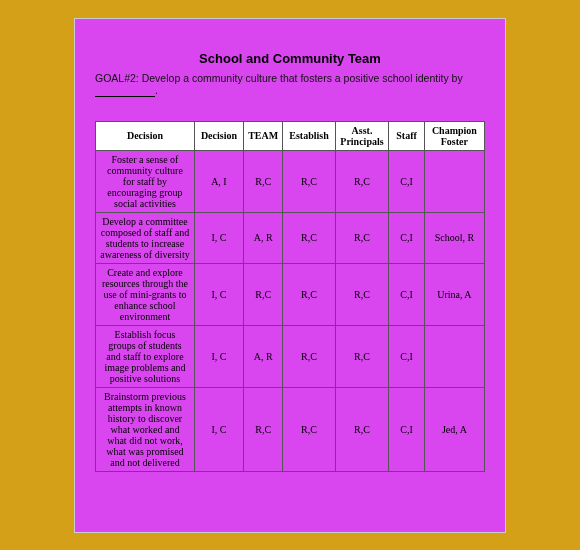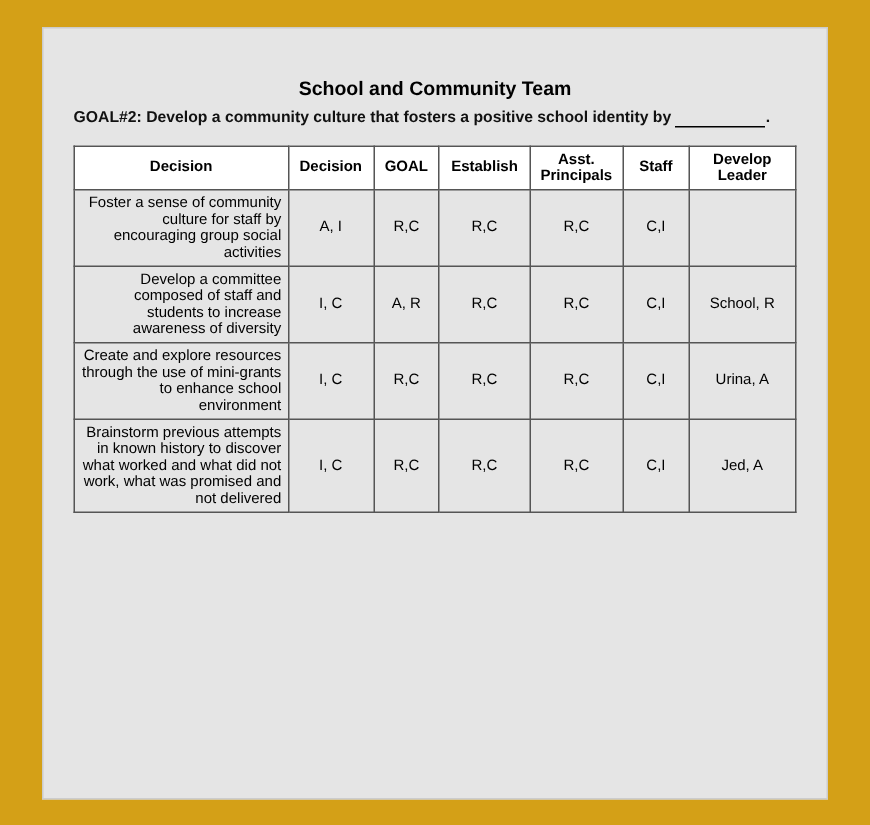--- a/index.html
+++ b/index.html
@@ -13,58 +13,58 @@
       height: 550px;
       background-color: #d4a017;
       display: flex;
       align-items: center;
       justify-content: center;
       font-family: Arial, sans-serif;
       font-size: 11px;
     }
 
     .page {
-      width: 524px;
+      width: 432px;
       height: 515px;
-      background-color: #e5e5e5;
+      background-color: #d946ef;
       padding: 32px 20px;
       border: 1px solid #ccc;
     }
 
     .title {
       text-align: center;
       font-weight: bold;
       font-size: 13px;
       margin-bottom: 6px;
     }
 
     .goal-line {
       font-size: 10.5px;
-      margin-bottom: 12px;
+      margin-bottom: 24px;
       color: #111;
-      font-weight: bold;
     }
 
     .goal-line span.blank {
       border-bottom: 1px solid #000;
       display: inline-block;
       width: 60px;
     }
 
     table {
       width: 100%;
       border-collapse: collapse;
       font-size: 10px;
+      font-family: Liberation Serif, serif;
     }
 
     th, td {
       border: 1px solid #555;
       padding: 3px 4px;
       vertical-align: top;
-      text-align: right;
+      text-align: center;
     }
 
     th {
       background-color: #ffffff;
       font-weight: bold;
       text-align: center;
       vertical-align: middle;
       font-size: 10px;
     }
 
@@ -105,25 +105,25 @@
   <div class="goal-line">
     <span>GOAL#2: Develop a community culture that fosters a positive school identity by</span>
     <span class="blank">&nbsp;</span>.
   </div>
 
   <table>
     <thead>
       <tr>
         <th class="decision">Decision</th>
         <th class="dir">Decision</th>
-        <th class="team">GOAL</th>
+        <th class="team">TEAM</th>
         <th class="prin">Establish</th>
         <th class="asst">Asst. Principals</th>
         <th class="staff">Staff</th>
-        <th class="champ">Develop Leader</th>
+        <th class="champ">Champion Foster</th>
       </tr>
     </thead>
     <tbody id="table-body">
     <tr>
           <td class="decision">Foster a sense of community culture for staff by encouraging group social activities</td>
           <td class="dir center">A, I</td>
           <td class="team center">R,C</td>
           <td class="prin center">R,C</td>
           <td class="asst center">R,C</td>
           <td class="staff center">C,I</td>
@@ -141,20 +141,29 @@
         <tr>
           <td class="decision">Create and explore resources through the use of mini-grants to enhance school environment</td>
           <td class="dir center">I, C</td>
           <td class="team center">R,C</td>
           <td class="prin center">R,C</td>
           <td class="asst center">R,C</td>
           <td class="staff center">C,I</td>
           <td class="champ center">Urina, A</td>
         </tr>
         <tr>
+          <td class="decision">Establish focus groups of students and staff to explore image problems and positive solutions</td>
+          <td class="dir center">I, C</td>
+          <td class="team center">A, R</td>
+          <td class="prin center">R,C</td>
+          <td class="asst center">R,C</td>
+          <td class="staff center">C,I</td>
+          <td class="champ center"></td>
+        </tr>
+        <tr>
           <td class="decision">Brainstorm previous attempts in known history to discover what worked and what did not work, what was promised and not delivered</td>
           <td class="dir center">I, C</td>
           <td class="team center">R,C</td>
           <td class="prin center">R,C</td>
           <td class="asst center">R,C</td>
           <td class="staff center">C,I</td>
           <td class="champ center">Jed, A</td>
         </tr>
       </tbody>
   </table>

